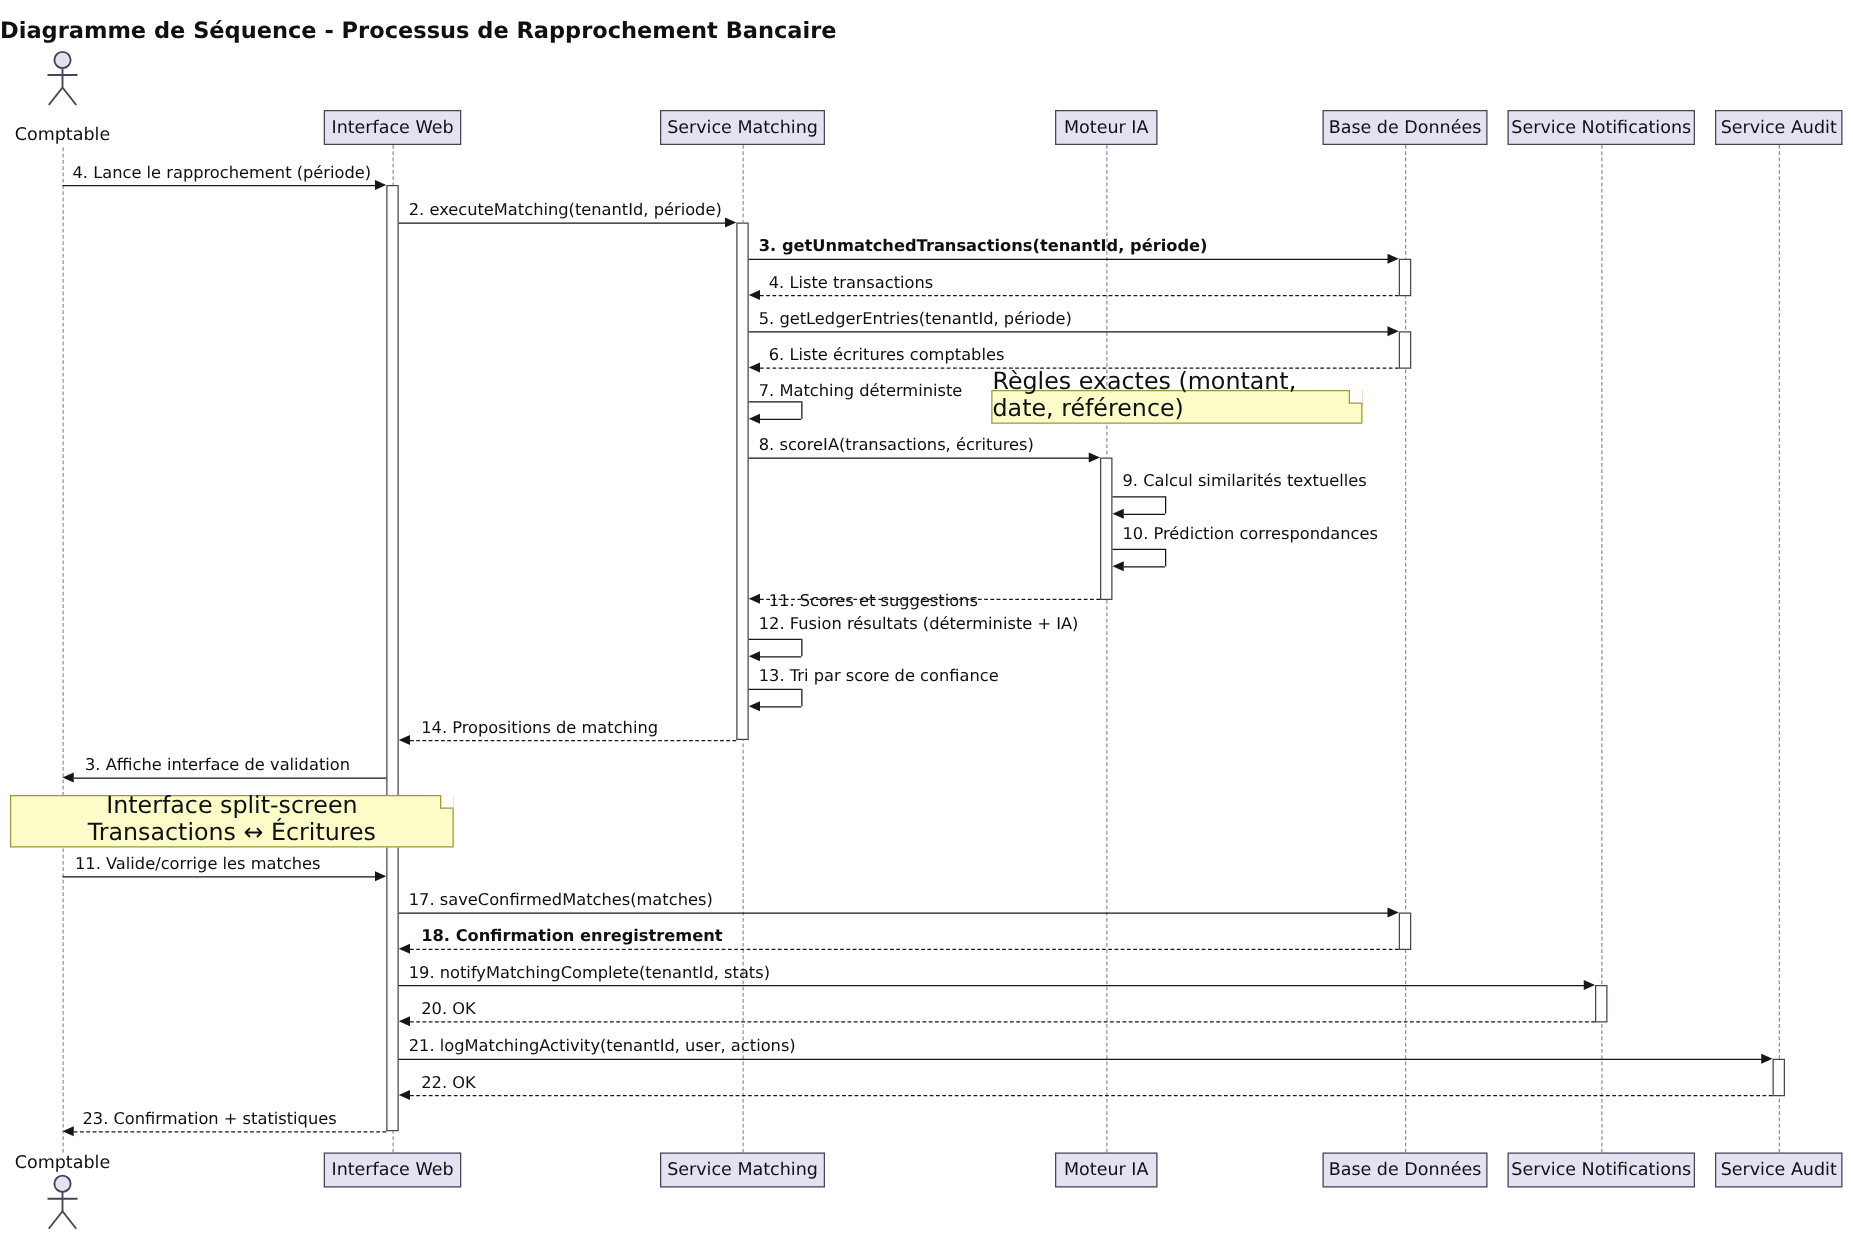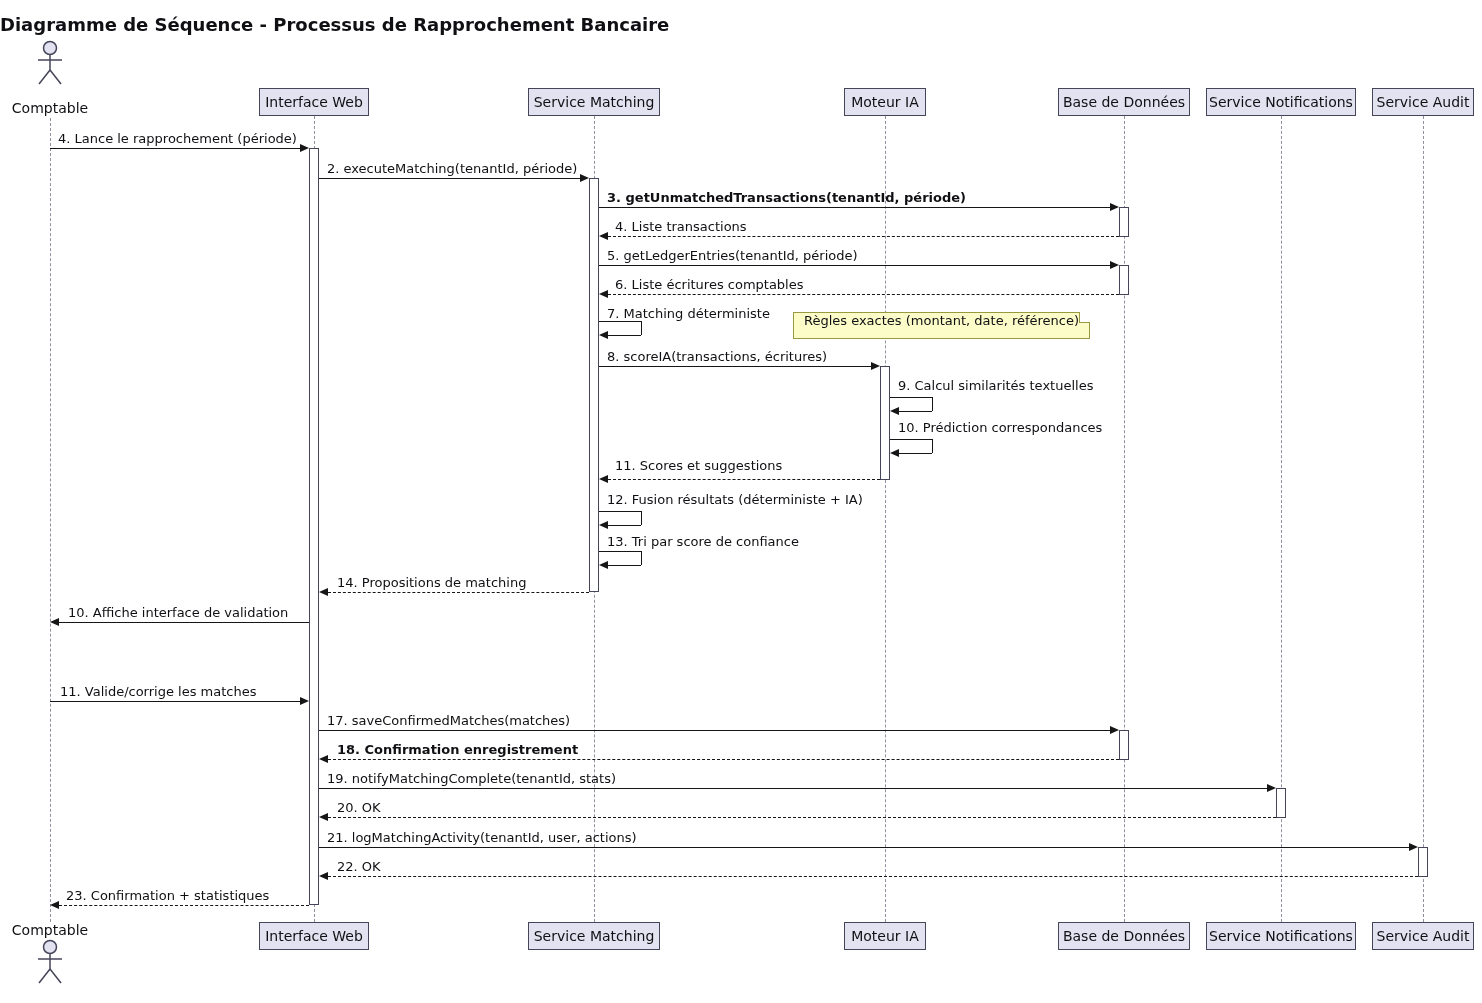--- a/index.html
+++ b/index.html
@@ -19,22 +19,22 @@
   .ln  { position:absolute; height:0; border-top:1px solid var(--message-line,#161616); }
   .ln.d{ border-top-style:dashed; }
   .vln { position:absolute; width:0; border-left:1px solid var(--message-line,#161616); }
   .ah-r { position:absolute; width:0; height:0;
           border-left:9px solid var(--message-line,#161616);
           border-top:4.5px solid transparent; border-bottom:4.5px solid transparent; }
   .ah-l { position:absolute; width:0; height:0;
           border-right:9px solid var(--message-line,#161616);
           border-top:4.5px solid transparent; border-bottom:4.5px solid transparent; }
   .note { position:absolute; background:var(--note-fill,#FCFCC8);
-          border:1px solid var(--note-border,#99993F); font-size:13px;
-          display:flex; flex-direction:column; align-items:center; justify-content:flex-start; }
+          border:1px solid var(--note-border,#99993F); font-size:19px;
+          display:flex; flex-direction:column; align-items:center; justify-content:flex-end; }
   .note .fold { position:absolute; top:-1px; right:-1px; width:10px; height:10px;
                 background:#fff; border-left:1px solid var(--note-border,#99993F);
                 border-bottom:1px solid var(--note-border,#99993F); }
   .actor-label { position:absolute; width:90px; text-align:center; font-size:14px; white-space:nowrap; }
 </style>
 </head>
 <body>
 
 <div class="canvas">
 
@@ -150,21 +150,21 @@
 
   <div class="msg">
     <span class="lbl" style="left:898px;top:420px;">10. Prédiction correspondances</span>
     <div class="ln" style="left:890px;top:439px;width:42px;"></div>
     <div class="vln" style="left:932px;top:439px;height:14px;"></div>
     <div class="ln" style="left:899px;top:453px;width:33px;"></div>
     <div class="ah-l" style="left:890px;top:448.5px;"></div>
   </div>
 
   <div class="msg">
-    <span class="lbl" style="left:615px;top:458px;">11. Scores et suggestions</span>
+    <span class="lbl" style="left:615px;top:474px;">11. Scores et suggestions</span>
     <div class="ln d" style="left:608px;top:479px;width:272px;"></div>
     <div class="ah-l" style="left:599px;top:474.5px;"></div>
   </div>
 
   <div class="msg">
     <span class="lbl" style="left:607px;top:492px;">12. Fusion résultats (déterministe + IA)</span>
     <div class="ln" style="left:599px;top:511px;width:42px;"></div>
     <div class="vln" style="left:641px;top:511px;height:14px;"></div>
     <div class="ln" style="left:608px;top:525px;width:33px;"></div>
     <div class="ah-l" style="left:599px;top:520.5px;"></div>
@@ -178,25 +178,30 @@
     <div class="ah-l" style="left:599px;top:560.5px;"></div>
   </div>
 
   <div class="msg">
     <span class="lbl" style="left:337px;top:575px;">14. Propositions de matching</span>
     <div class="ln d" style="left:328px;top:592px;width:261px;"></div>
     <div class="ah-l" style="left:319px;top:587.5px;"></div>
   </div>
 
   <div class="msg">
-    <span class="lbl" style="left:68px;top:605px;">10. Affiche interface de validation</span>
+    <span class="lbl" style="left:68px;top:605px;">3. Affiche interface de validation</span>
     <div class="ln" style="left:59px;top:622px;width:250px;"></div>
     <div class="ah-l" style="left:50px;top:617.5px;"></div>
   </div>
 
+  <div class="note" style="left:8px;top:636px;width:353px;height:40px;">
+    <div class="fold"></div>
+    <span>Interface split-screen</span>
+    <span>Transactions ↔ Écritures</span>
+  </div>
 
   <div class="msg">
     <span class="lbl" style="left:60px;top:684px;">11. Valide/corrige les matches</span>
     <div class="ln" style="left:50px;top:701px;width:251px;"></div>
     <div class="ah-r" style="left:300px;top:696.5px;"></div>
   </div>
 
   <div class="msg">
     <span class="lbl" style="left:327px;top:713px;">17. saveConfirmedMatches(matches)</span>
     <div class="ln" style="left:319px;top:730px;width:792px;"></div>

